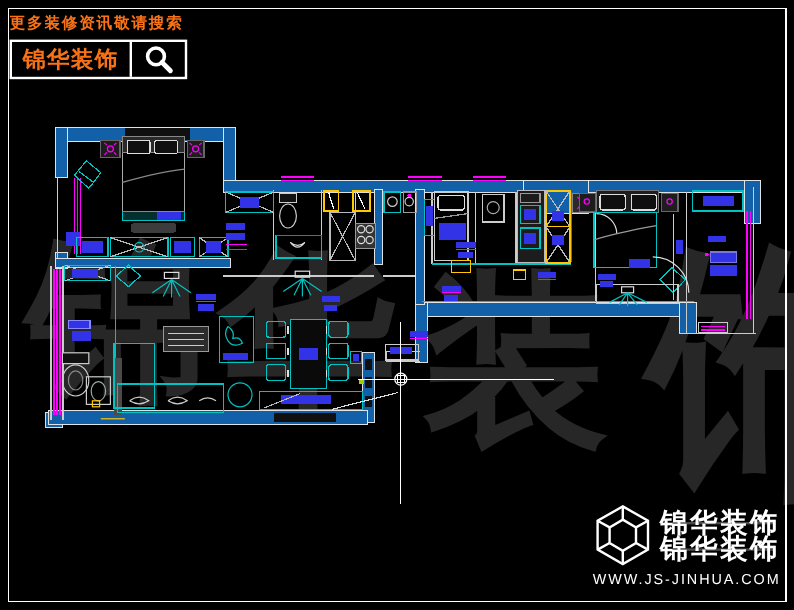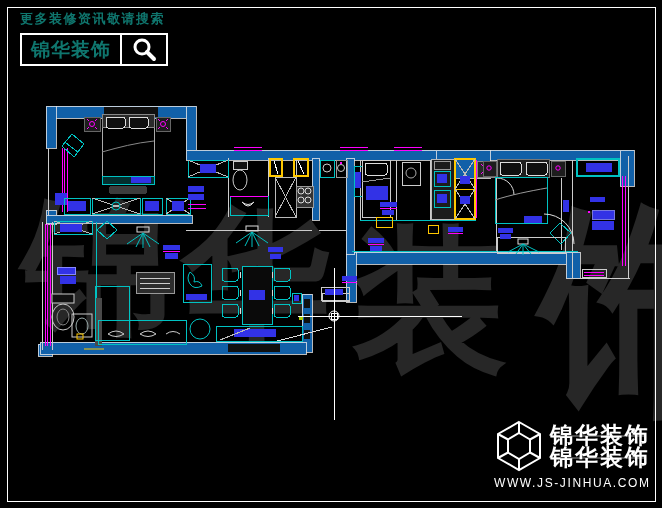--- a/index.html
+++ b/index.html
@@ -9,21 +9,21 @@
   
   .wm{position:absolute;color:#272727;font-family:"DejaVu Serif",serif;font-weight:bold;
       line-height:1;z-index:1;user-select:none}
   #wm1{left:22px;top:192px;font-size:148px}
   #wm2{left:182px;top:202px;font-size:148px}
   #wm3{left:352px;top:222px;font-size:156px}
   #wm4{left:540px;top:196px;font-size:182px;transform:scaleY(1.25);transform-origin:top left}
   
   #plan{position:absolute;left:0;top:0;z-index:2}
   
-  #brand{position:absolute;left:20px;top:10px;z-index:3;color:#0f766e}
+  #brand{position:absolute;left:8px;top:10px;z-index:3;color:#f97316}
   #tagline{font-size:13px;font-weight:bold;letter-spacing:1.5px;white-space:nowrap}
   #searchbox{margin-top:5px;width:148px;height:33px;border:2.5px solid #fff;display:flex;align-items:stretch}
   #searchbox .name{flex:1;display:flex;align-items:center;justify-content:center;
       font-size:19px;font-weight:bold;letter-spacing:1px;border-right:2.5px solid #fff}
   #searchbox .mag{width:44px;display:flex;align-items:center;justify-content:center}
   
   #logo{position:absolute;left:494px;top:420px;z-index:3;color:#fff}
   #logo .row{display:flex;align-items:center}
   #logo .cube{width:50px;height:52px;margin-right:6px}
   #logo .names{position:relative;font-weight:bold;font-size:23px;letter-spacing:2px;line-height:22px;white-space:nowrap}

